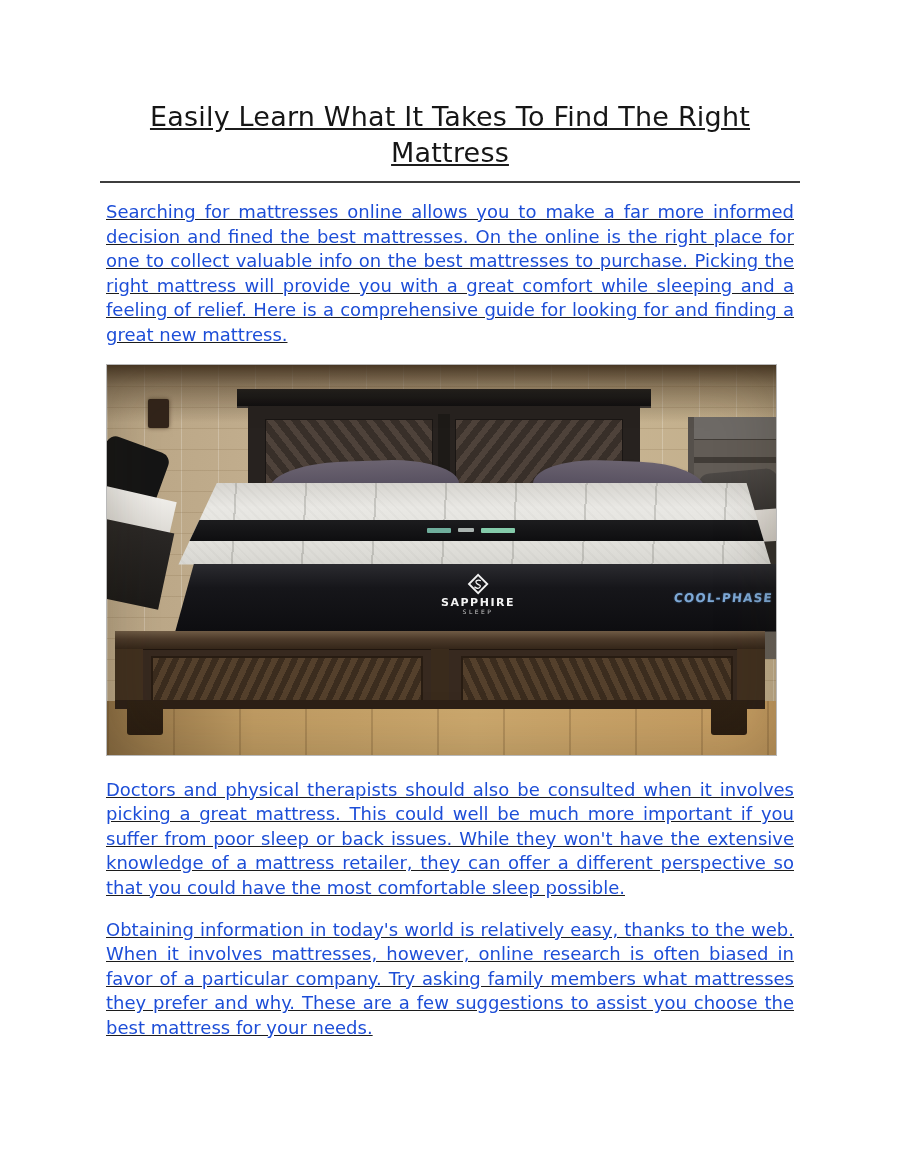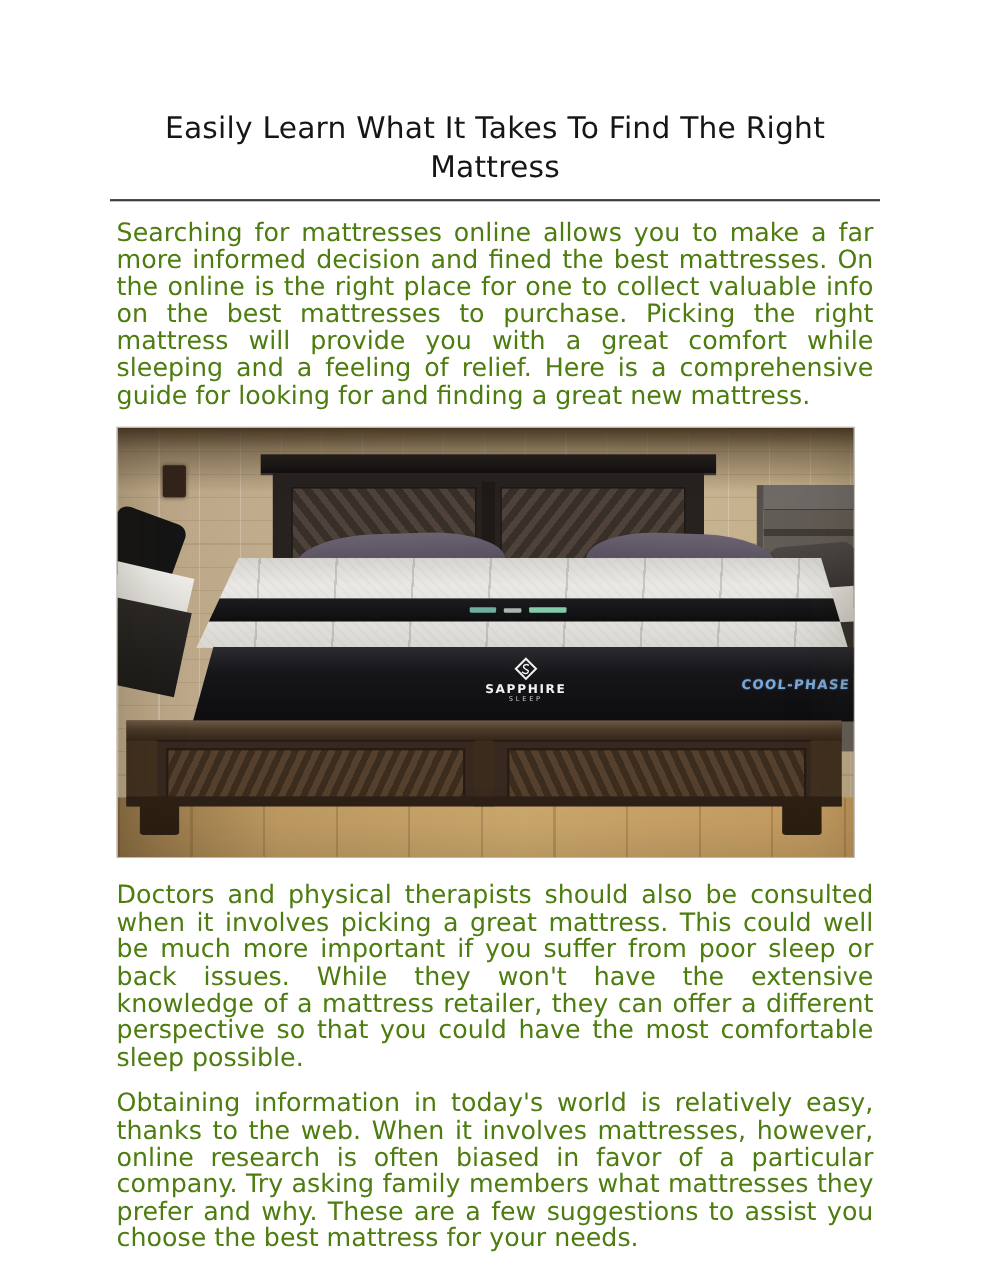--- a/index.html
+++ b/index.html
@@ -1,26 +1,26 @@
 <!DOCTYPE html>
 <html><head>
 <meta charset="utf-8">
 <style>
   html,body{margin:0;padding:0;background:#fff;}
   .page{
     position:relative;width:900px;height:1164px;background:#ffffff;overflow:hidden;
     font-family:"DejaVu Sans","Liberation Sans",sans-serif;color:#1c1c1c;
   }
-  .content{position:absolute;left:106px;top:0;width:688px;}
+  .content{position:absolute;left:106px;top:0;width:688px;text-decoration:underline;}
   .title{
     margin:99px 0 0;font-size:27px;font-weight:400;line-height:36px;
     text-align:center;color:#161616;letter-spacing:0.2px;
   }
   .divider{border:none;border-top:2px solid #3d3d3d;margin:10px -6px 0;}
-  .para{font-size:23px;line-height:24.6px;text-align:justify;margin:17px 0 0;color:#4d7c0f;}
+  .para{font-size:18px;line-height:24.6px;text-align:justify;margin:17px 0 0;color:#1d4ed8;}
   .para.p2{margin-top:22px;}
 
   
   .photo{
     margin:16px 0 0;width:669px;height:390px;position:relative;overflow:hidden;
     border:1px solid #b9b9b9;background:#c4b190;
   }
   .s{position:absolute;}
   .wall{left:0;top:0;width:100%;height:100%;
     background:

